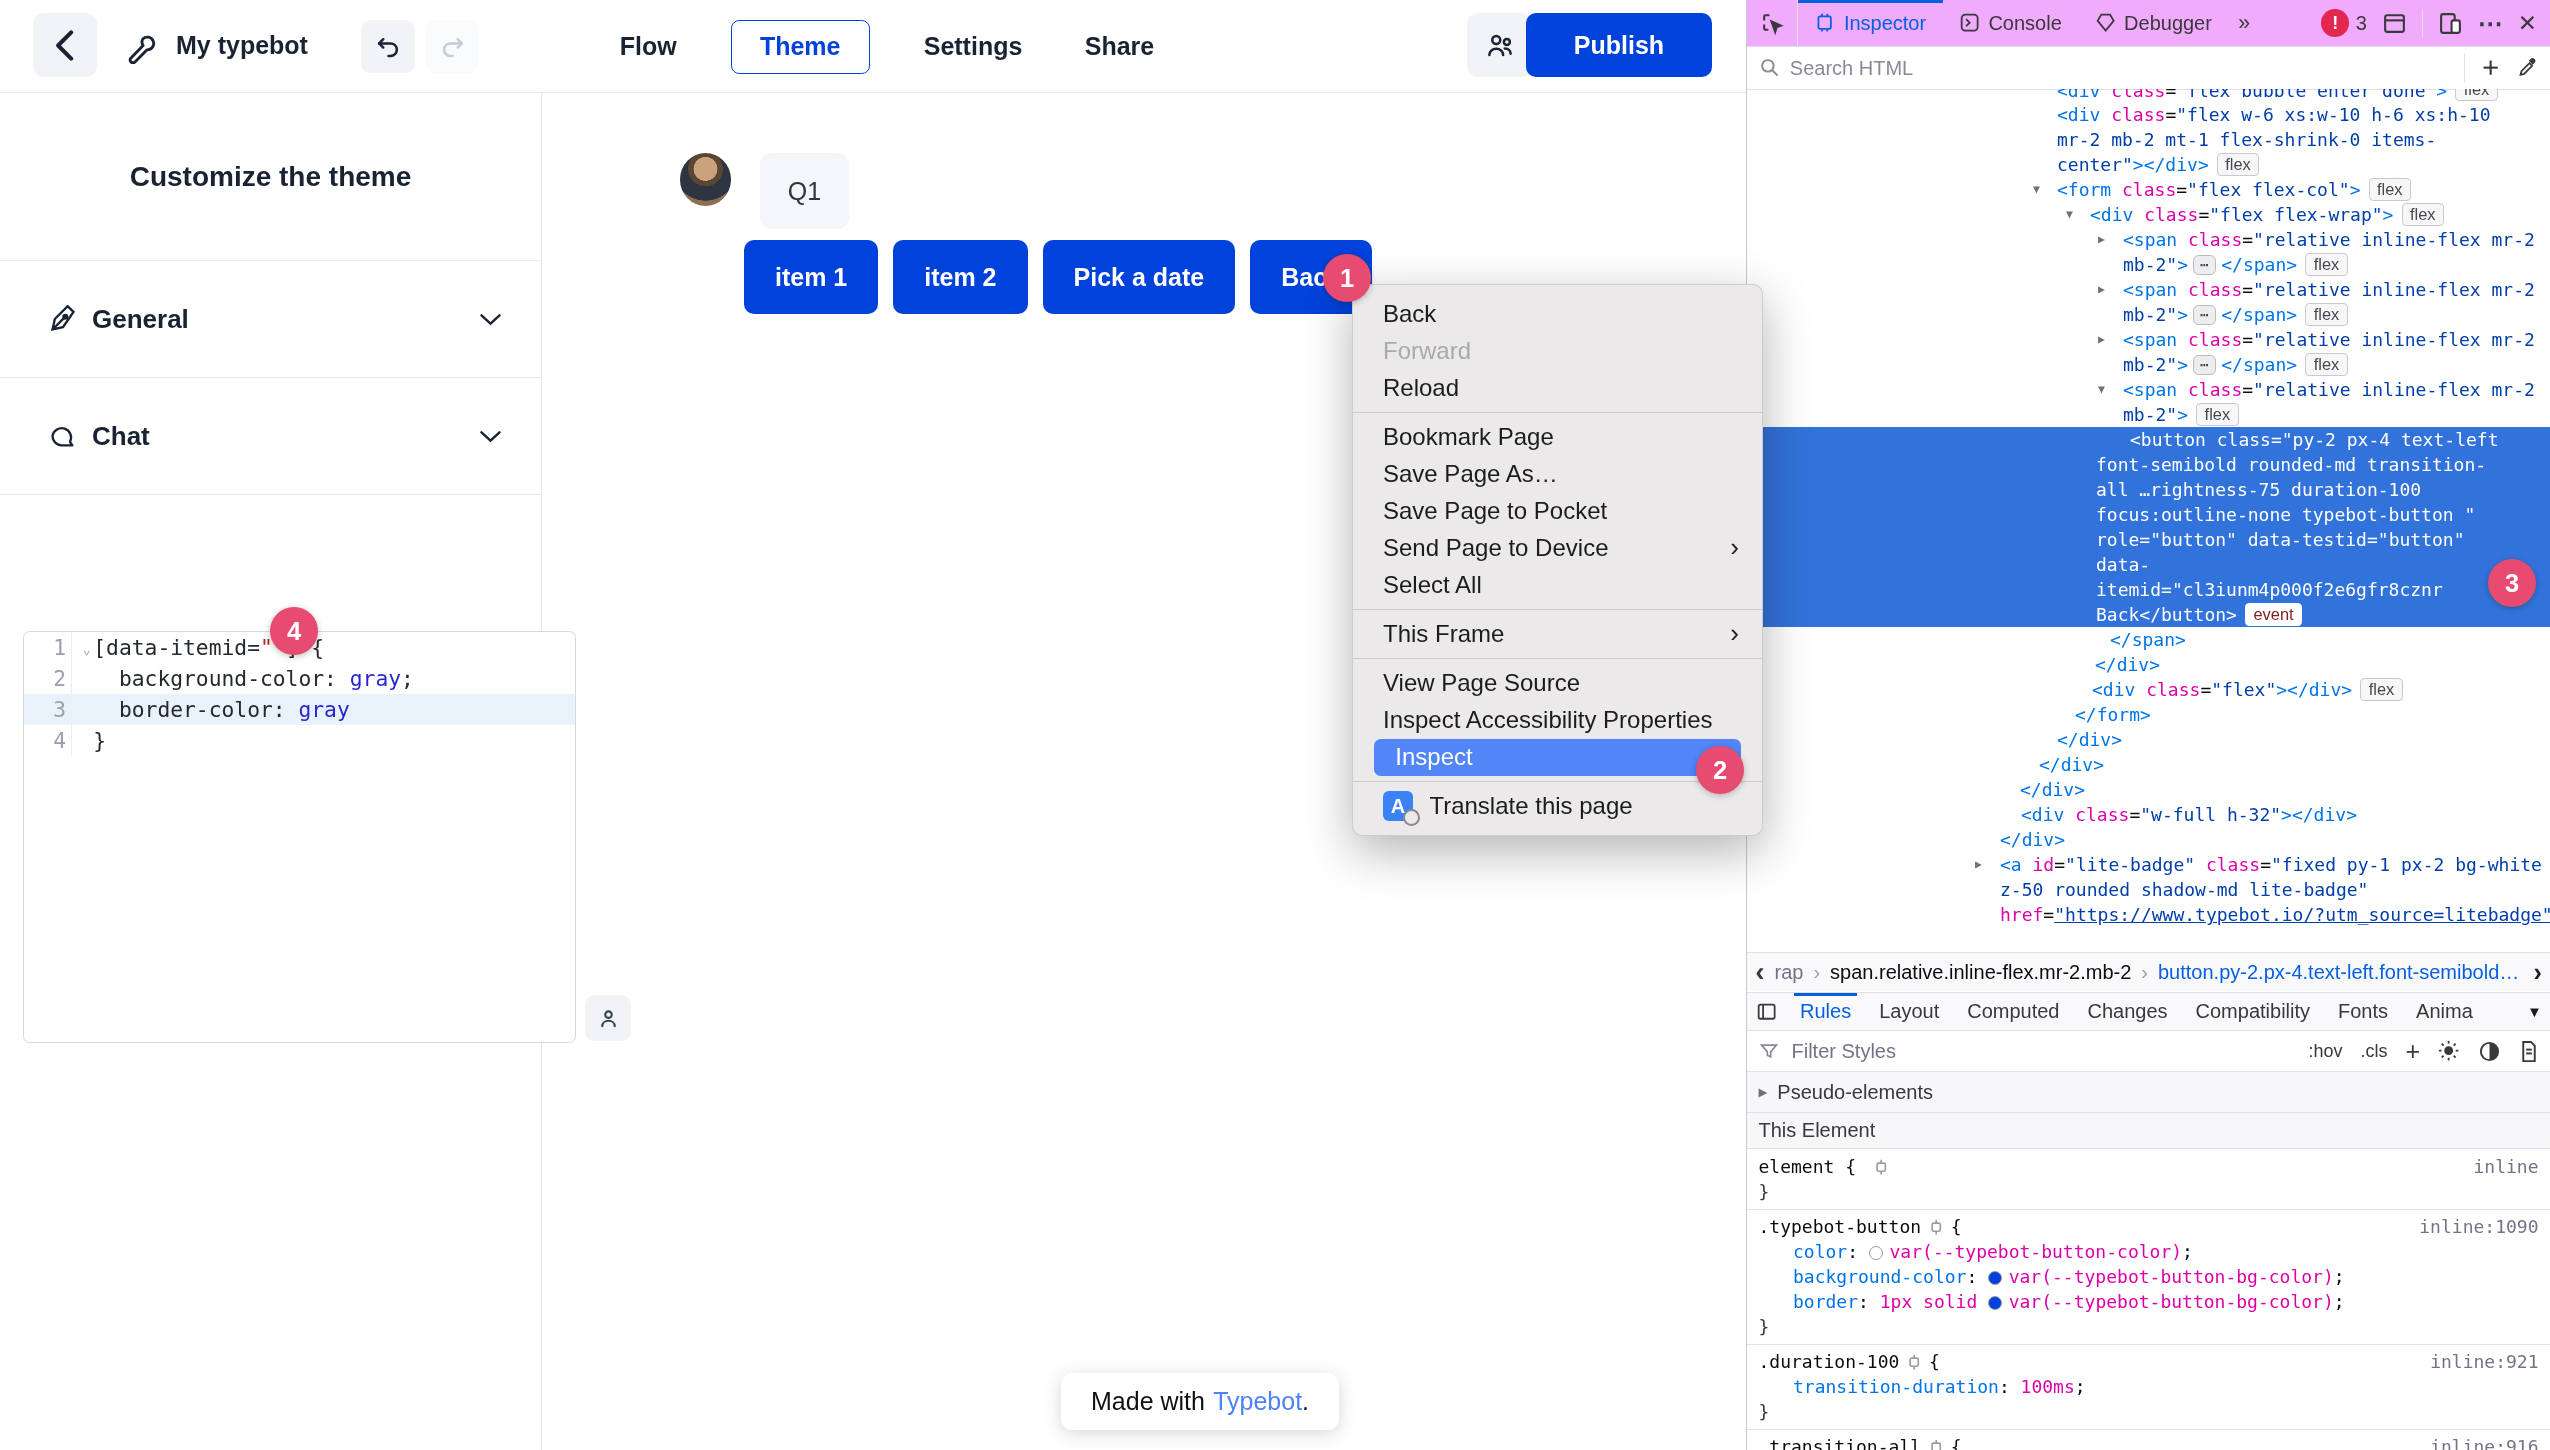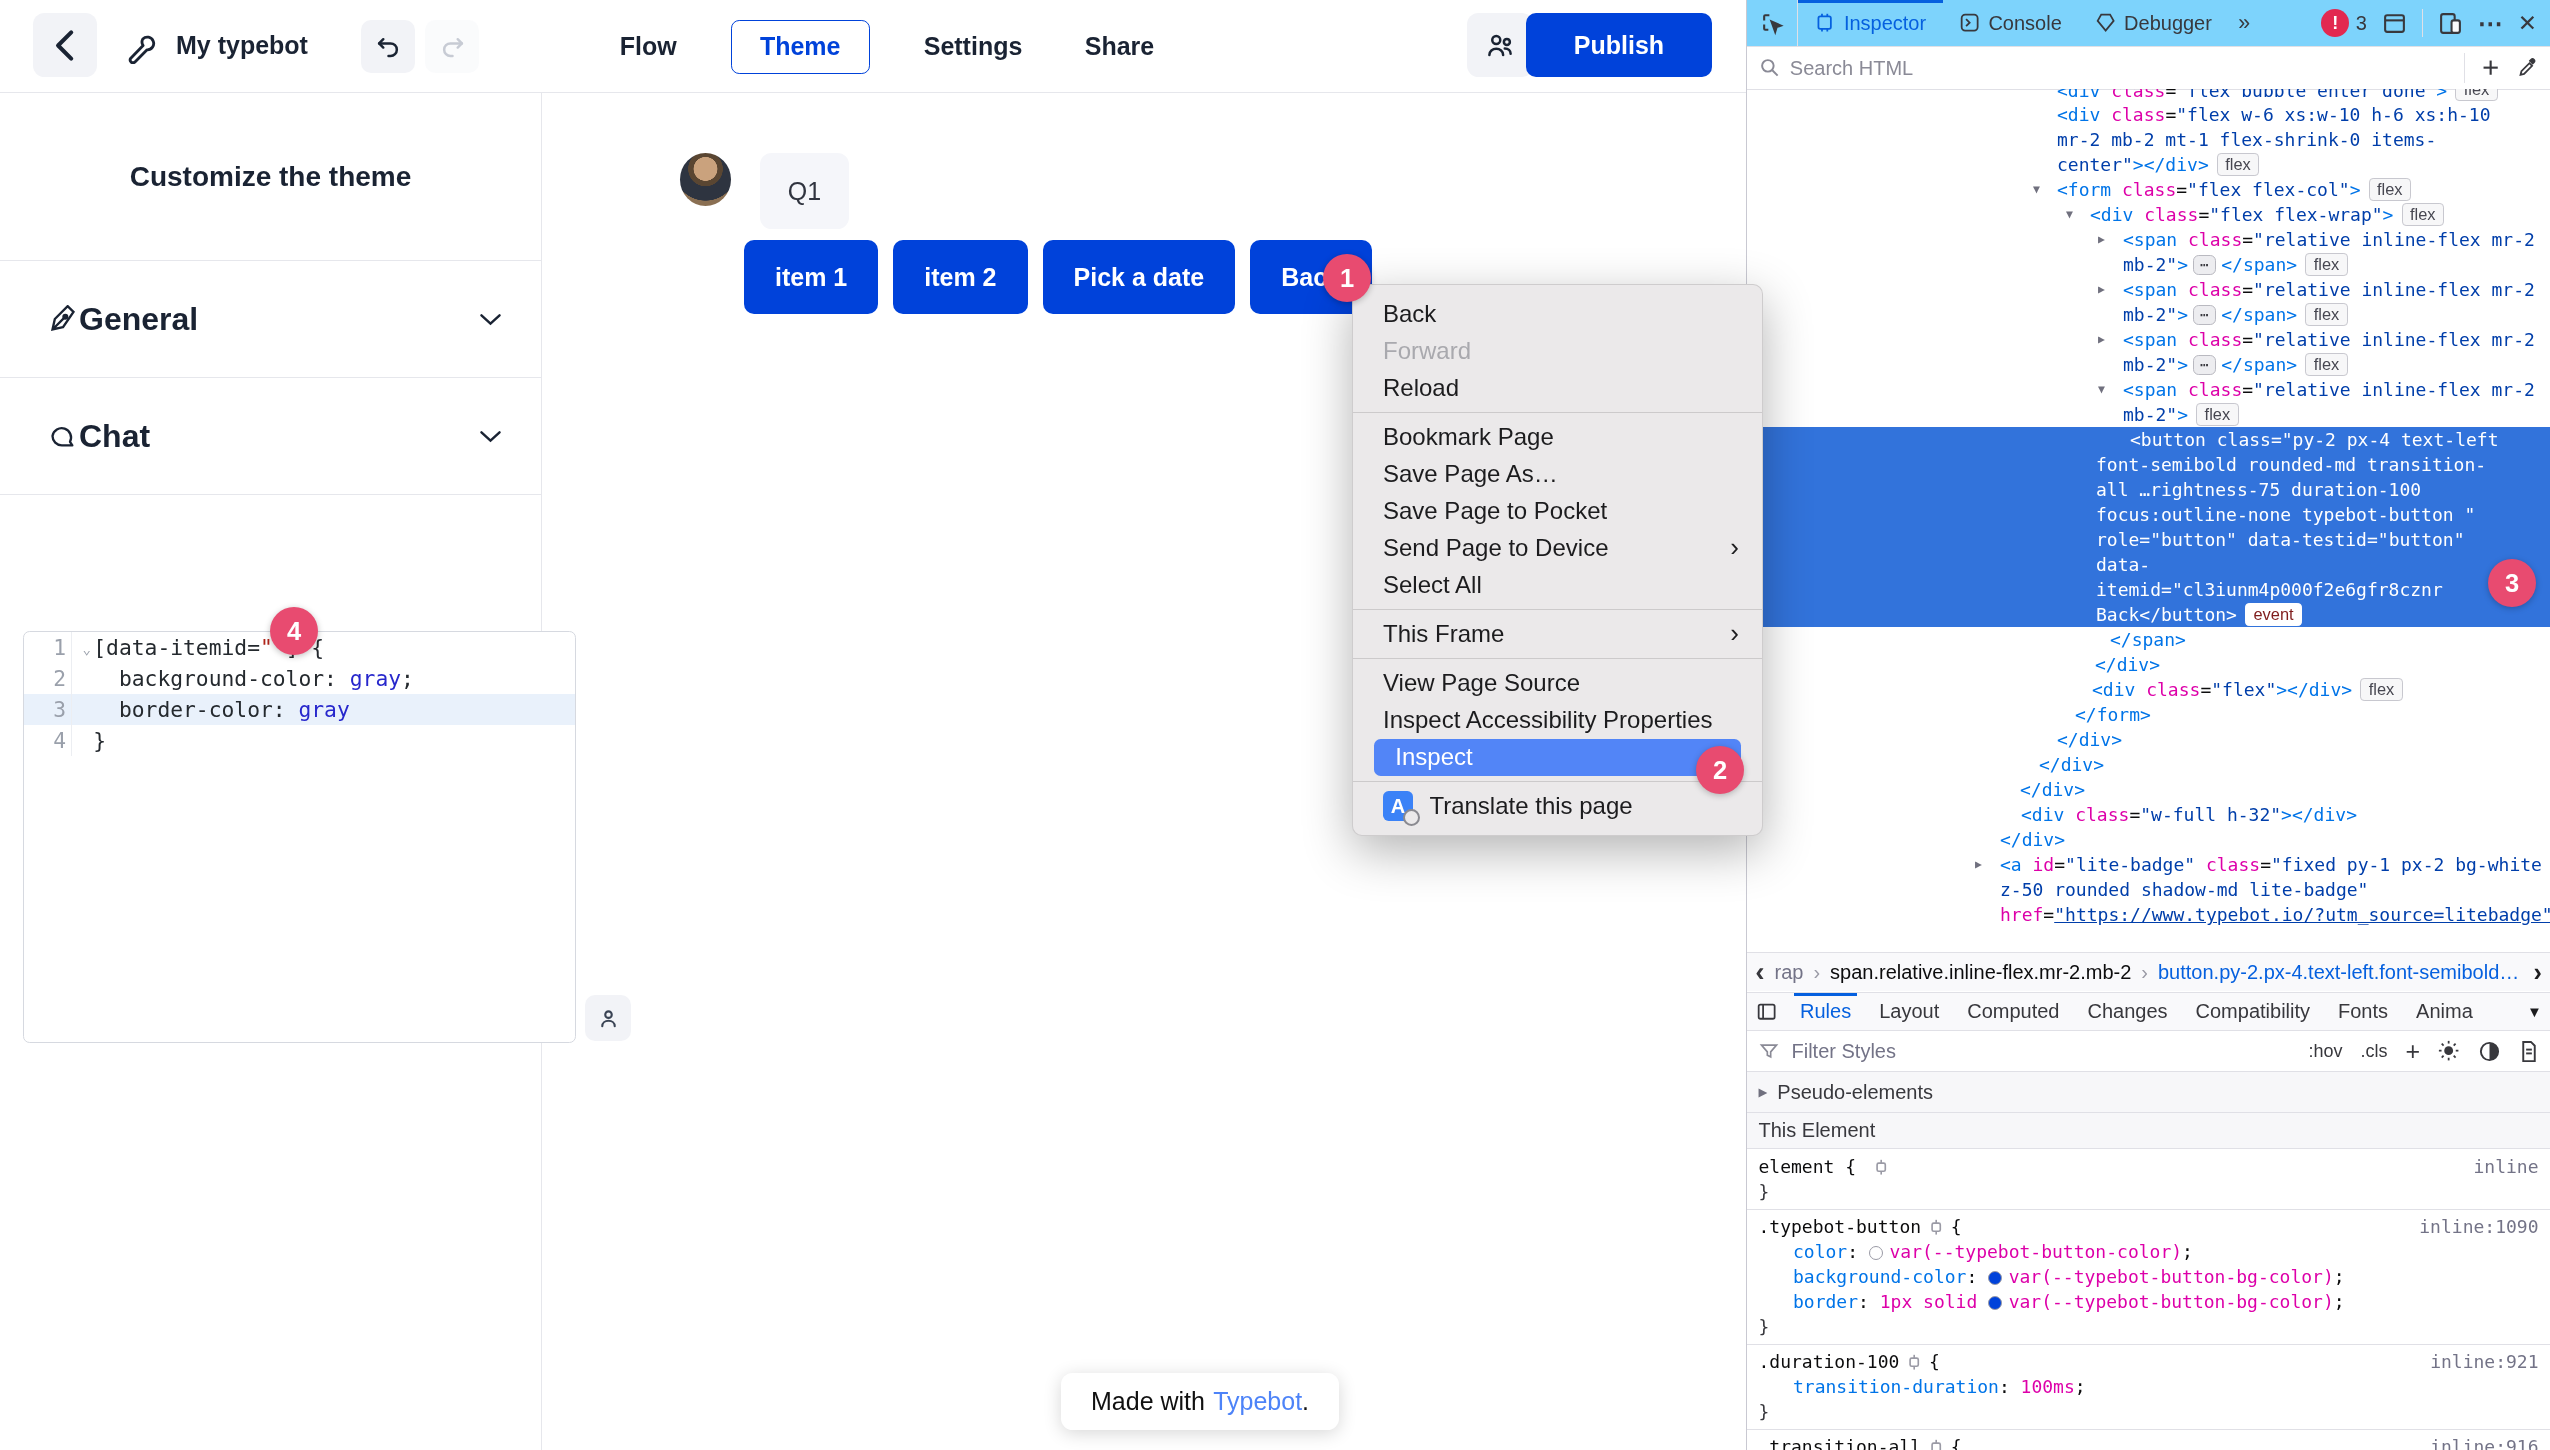--- a/index.html
+++ b/index.html
@@ -24,21 +24,21 @@
   .toptab.active{color:var(--accent);border:1.6px solid var(--accent);border-radius:8.2px;padding:11.5px 28px}
   #collab-btn{right:213px;top:13px;width:66px;height:64px}
   #publish-btn{position:absolute;right:34px;top:13px;width:186px;height:64px;background:var(--accent);border-radius:10px;
     color:#fff;font-size:25px;font-weight:700;display:flex;align-items:center;justify-content:center;cursor:pointer}
 
   
   #sidebar{position:absolute;left:0;top:93px;width:542px;height:1357px;background:#fff;border-right:0.8px solid var(--line)}
   #theme-heading{height:168px;display:flex;align-items:center;justify-content:center;font-size:28px;font-weight:800;border-bottom:0.8px solid var(--line)}
   .acc-row{height:117px;display:flex;align-items:center;border-bottom:0.8px solid var(--line);cursor:pointer;position:relative}
   .acc-row .aicon{margin-left:46px;width:33px;display:flex;justify-content:center}
-  .acc-row .albl{font-size:32px;font-weight:800}
+  .acc-row .albl{margin-left:13px;font-size:26px;font-weight:800}
   .acc-row .chev{position:absolute;right:39px}
 
   
   #css-editor{position:absolute;left:23px;top:538px;width:553px;height:412px;border:0.8px solid #d6d9e0;border-radius:6.6px;background:#fff;
     font-family:"DejaVu Sans Mono",monospace;font-size:21.3px;overflow:hidden}
   .edrow{display:flex;height:31px;line-height:31px;white-space:pre}
   .edrow.active{background:#e9f1fb}
   .gut{width:48px;flex:0 0 48px;text-align:right;padding-right:5px;color:#9aa0ab;border-right:0.8px solid #eceef2;position:relative}
   .fold{position:absolute;right:-20px;top:1.6px;font-size:14px;color:#9aa0ab}
   .edcode{padding-left:21.3px}
@@ -70,21 +70,21 @@
     display:flex;align-items:center;justify-content:center;margin-right:16.4px;position:relative}
   .tr-icon:after{content:"";position:absolute;right:-6.6px;bottom:-5px;width:13px;height:13px;border-radius:50%;border:2.5px solid #8a8a90;background:#ebe9ea}
 
   
   .stepbadge{position:absolute;width:48px;height:48px;border-radius:50%;background:var(--badge);color:#fff;font-size:25.5px;font-weight:700;
     display:flex;align-items:center;justify-content:center;z-index:50;box-shadow:0 1.6px 6.6px rgba(0,0,0,.25)}
 
   
   #devtools{position:absolute;left:1746px;top:0;width:804px;height:1450px;background:#fff;border-left:0.8px solid #c9c9d2;
     font-size:20px;color:var(--dtink)}
-  #dt-tabbar{position:absolute;left:0;top:0;width:100%;height:47px;background:#7dd3fc;border-bottom:0.8px solid var(--dtline);display:flex;align-items:center}
+  #dt-tabbar{position:absolute;left:0;top:0;width:100%;height:47px;background:#f0abfc;border-bottom:0.8px solid var(--dtline);display:flex;align-items:center}
   .dt-tab{display:flex;align-items:center;gap:8.2px;height:100%;padding:0 16.4px;position:relative;cursor:pointer;white-space:nowrap}
   .dt-tab.active{color:var(--dtaccent)}
   .dt-tab.active:before{content:"";position:absolute;left:0;top:0;right:0;height:3.3px;background:var(--dtaccent)}
   #picker-btn{width:51px;height:100%;display:flex;align-items:center;justify-content:center;border-right:0.8px solid var(--dtline);cursor:pointer}
   #dt-tab-more{font-size:21.3px;padding:0 10px;cursor:pointer}
   #dt-right{margin-left:auto;display:flex;align-items:center;gap:15px;padding-right:13px}
   #err-badge{width:28px;height:28px;border-radius:50%;background:#e22850;color:#fff;font-weight:700;font-size:18px;display:flex;align-items:center;justify-content:center}
   .dt-vline{width:0.8px;height:28px;background:var(--dtline)}
   .dt-ico{cursor:pointer;display:flex;align-items:center}
   #dt-search{position:absolute;left:0;top:47px;width:100%;height:43px;background:#fff;border-bottom:0.8px solid var(--dtline);display:flex;align-items:center;padding:0 11.5px}

